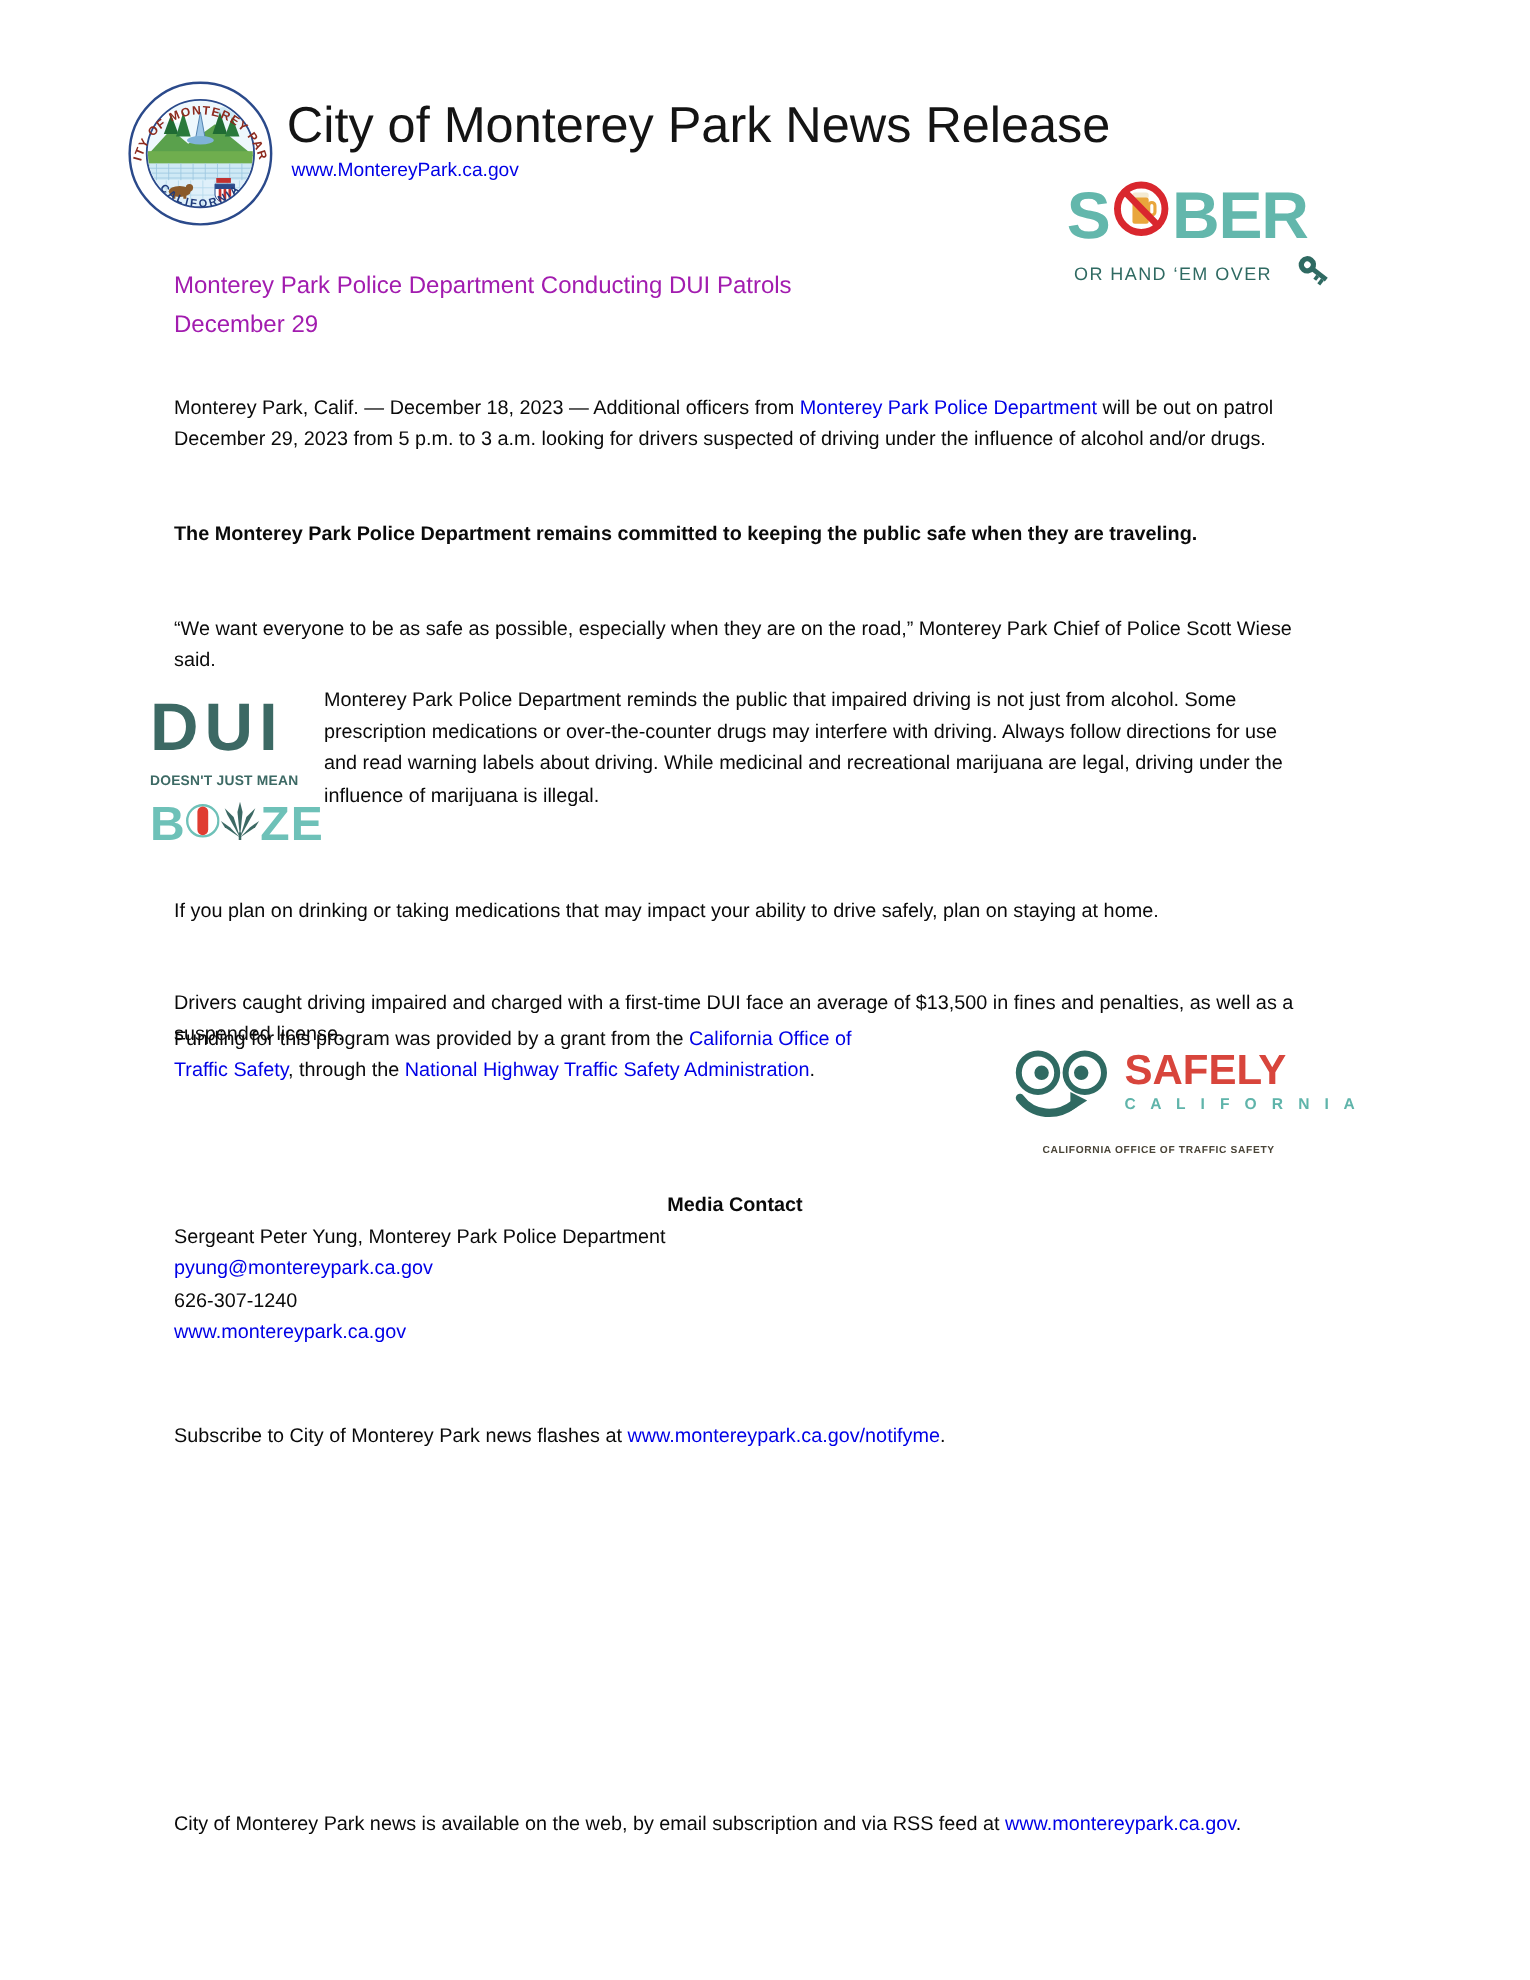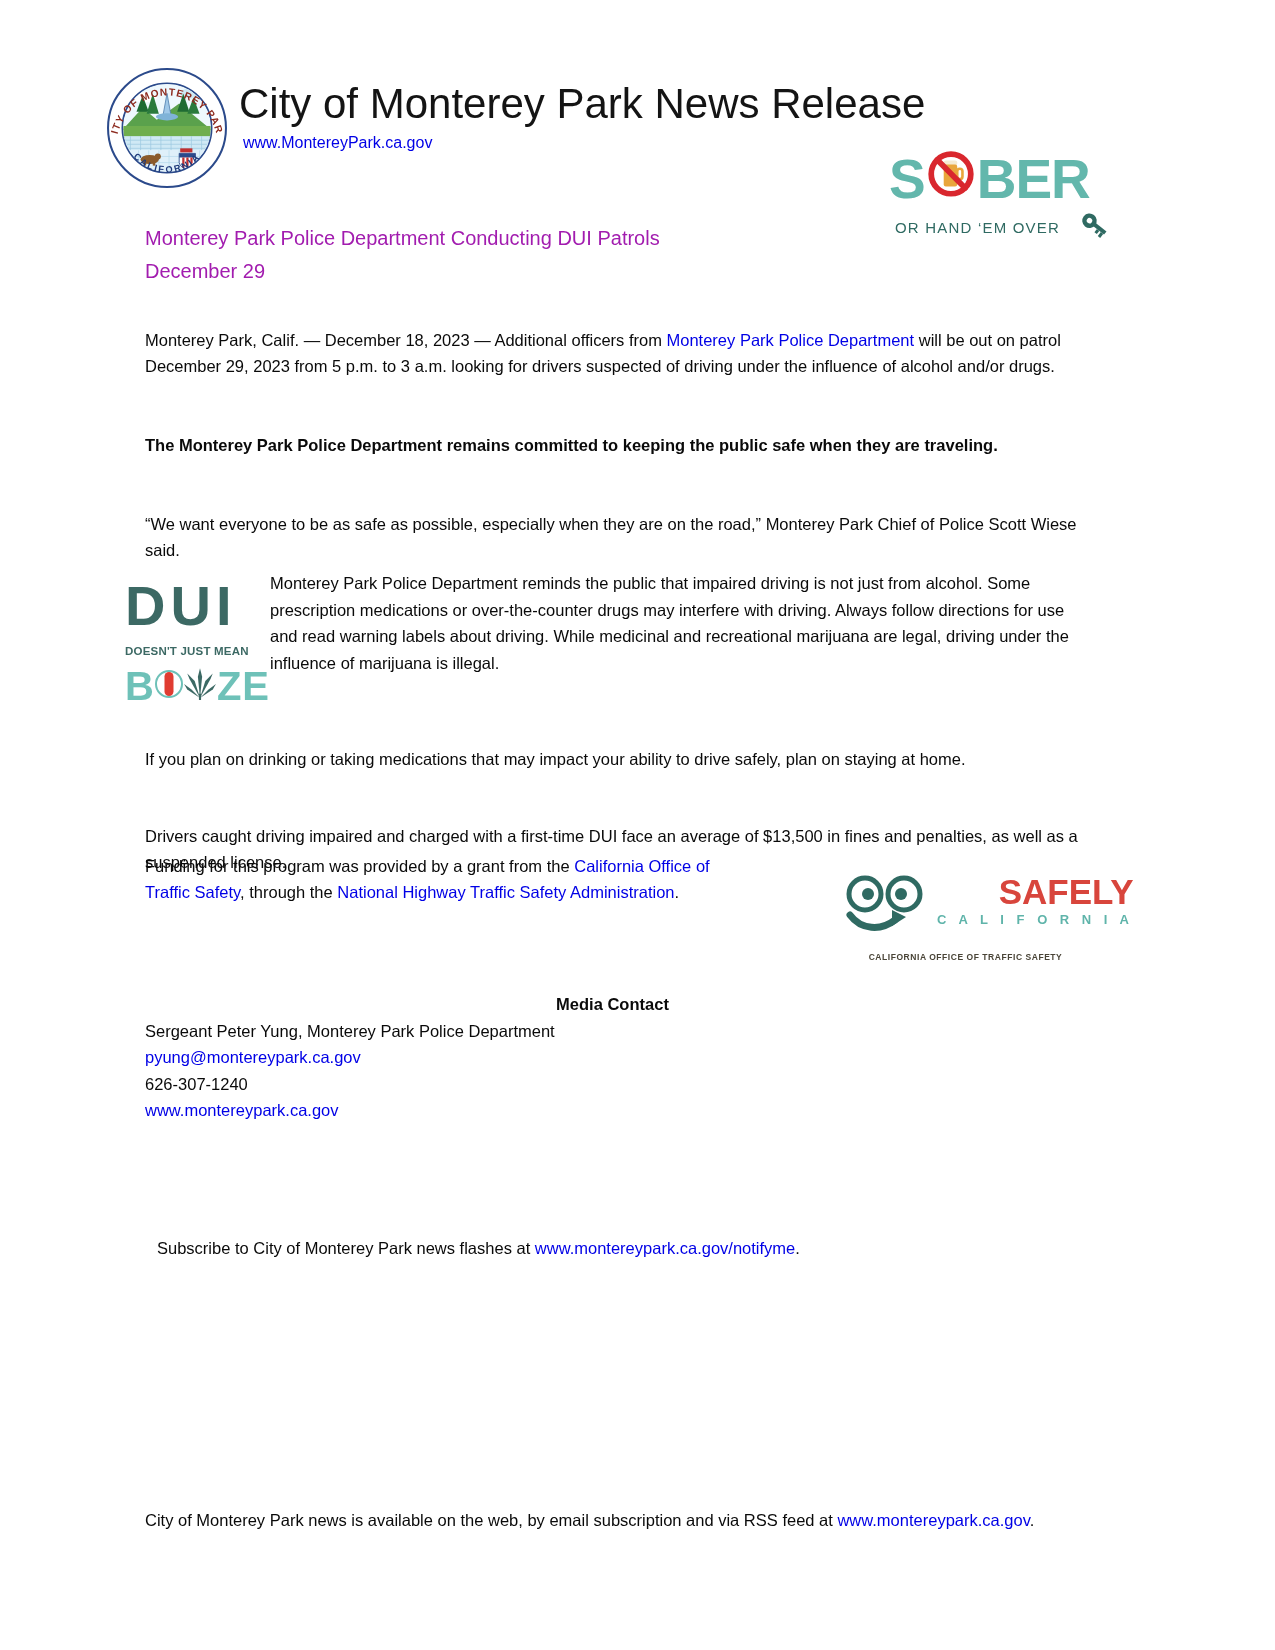--- a/index.html
+++ b/index.html
@@ -35,32 +35,32 @@
   .p{position:absolute;left:145px;width:935px;font-size:16.5px;line-height:26.5px;color:#0a0a0a;}
   #p1{top:310px;} #p2{top:415px;font-weight:bold;} #p3{top:494px;}
   #dui-block{top:570px;display:flex;}
   .dui-logo{width:145px;margin-left:-20px;padding-top:12px;flex:none;}
   .dui-text{flex:1;margin-left:26px;}
   #p5{top:729px;} #p6{top:806px;}
   #funding{top:836px;width:600px;}
   #media{top:991px;}
   #media .row{line-height:26.5px;}
   #media .bold{font-weight:bold;text-align:center;}
-  #subscribe{top:1218px;margin-left:12px;}
+  #subscribe{top:1167px;}
   #footer{top:1490px;}
 
   
   .dui-line1{font-size:56px;font-weight:800;color:var(--dui-dark);letter-spacing:5px;line-height:0.85;}
   .dui-line2{font-size:11.5px;font-weight:bold;color:var(--dui-dark);letter-spacing:0.2px;margin-top:8px;white-space:nowrap;}
   .dui-line3{display:flex;align-items:center;font-size:40px;font-weight:800;color:var(--dui-light);
     letter-spacing:1px;line-height:1;margin-top:2px;}
 
   
   #gosafely{left:843px;top:874px;width:245px;}
-  .gs-top{display:flex;align-items:flex-start;text-align:right;}
+  .gs-top{display:flex;align-items:flex-start;}
   .gs-words{margin-left:4px;}
   .gs-safely{font-size:35px;font-weight:800;color:var(--safely-red);line-height:1;letter-spacing:0;}
   .gs-cal{font-size:13px;font-weight:bold;color:var(--cal-teal);letter-spacing:4.5px;margin-top:3px;white-space:nowrap;}
   .gs-caption{font-size:8.5px;font-weight:bold;color:#494437;letter-spacing:0.55px;
     text-align:center;margin-top:12px;white-space:nowrap;}
 </style>
 </head>
 <body>
 
 <div class="page">

